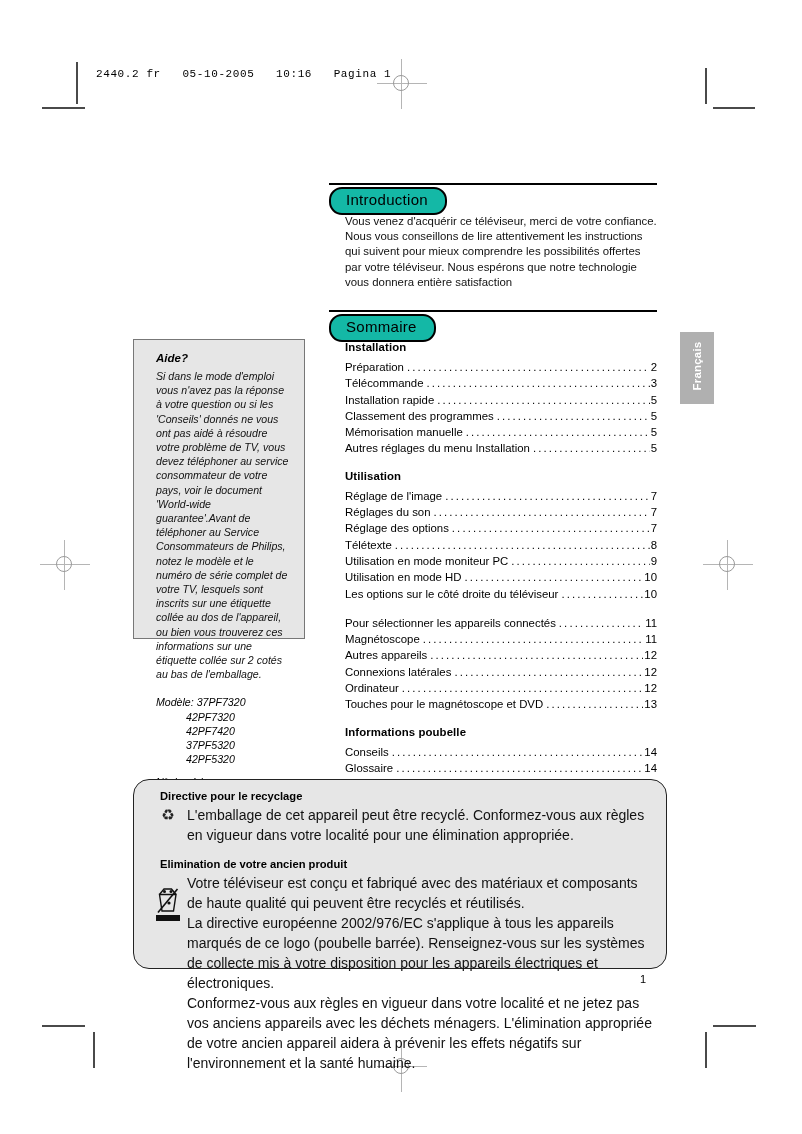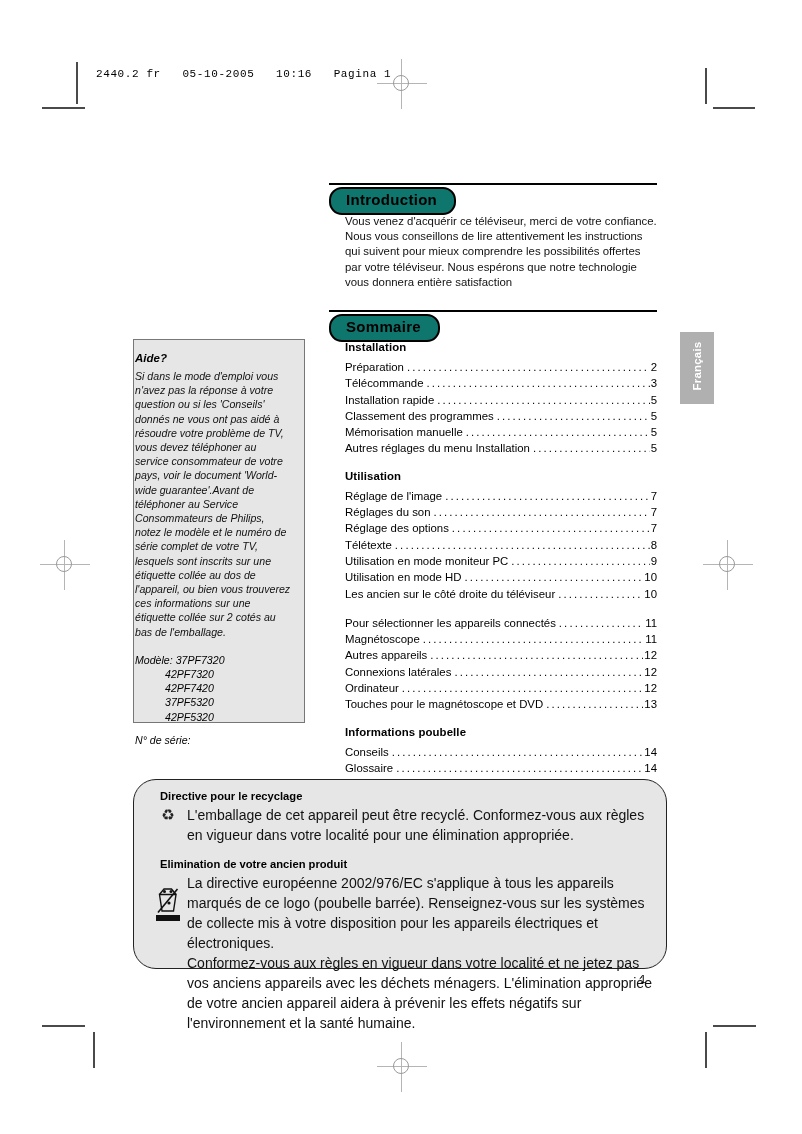--- a/index.html
+++ b/index.html
@@ -45,47 +45,47 @@
   .section-head { position: absolute; height: 26px; }
   .section-head .rule {
     position: absolute; left: 0; top: 0; height: 1.5px; background: #000;
   }
   .pill {
     position: absolute; left: 0; top: 4px;
     border: 2px solid #000;
     border-radius: 13px;
     padding: 2px 17px 3px 15px;
     font-size: 15px;
-    font-weight: bold;
+    font-weight: normal;
     letter-spacing: 0.3px;
-    background: #0f766e;
+    background: #14b8a6;
     line-height: 1.25;
     white-space: nowrap;
   }
 
   
   .intro-text {
     position: absolute;
     left: 345px; top: 214px;
     width: 312px;
     font-size: 11.4px;
     line-height: 15.2px;
     color: #111;
   }
 
   
   .aide-box {
     position: absolute;
     left: 133px; top: 339px;
     width: 172px;
-    height: 384px;
+    height: 300px;
     background: #e6e6e6;
     border: 1px solid #777;
     box-sizing: border-box;
-    padding: 12px 13px 10px 1px;
+    padding: 12px 13px 10px 22px;
   }
   .aide-title {
     font-size: 11.5px; font-weight: bold; font-style: italic;
     margin-bottom: 5px;
   }
   .aide-body {
     font-size: 10.6px; font-style: italic; line-height: 14.2px; color: #111;
   }
   .aide-models { margin-top: 14px; font-size: 10.6px; font-style: italic; line-height: 14.2px; }
   .aide-models .indent { padding-left: 30px; }
@@ -130,21 +130,21 @@
   }
 
   
   .recycle-box {
     position: absolute;
     left: 133px; top: 779px;
     width: 534px;
     height: 190px;
     background: #e6e6e6;
     border: 1.5px solid #222;
-    border-radius: 23px;
+    border-radius: 16px;
     box-sizing: border-box;
     padding: 8px 14px 10px 15px;
   }
   .rb-title { font-size: 11.2px; font-weight: bold; margin: 2px 0 3px 11px; }
   .rb-row { display: flex; align-items: flex-start; }
   .rb-icon {
     flex: 0 0 38px; width: 38px; padding-top: 2px;
     display: flex; justify-content: center;
   }
   .rb-text { flex: 1 1 auto; font-size: 14px; line-height: 20px; color: #111; }
@@ -269,21 +269,21 @@
         <span class="toc-label">Utilisation en mode moniteur PC</span>
         <span class="toc-dots">..........................................................................................</span>
         <span class="toc-page">9</span>
       </div>
       <div class="toc-row">
         <span class="toc-label">Utilisation en mode HD</span>
         <span class="toc-dots">..........................................................................................</span>
         <span class="toc-page">10</span>
       </div>
       <div class="toc-row">
-        <span class="toc-label">Les ancien sur le côté droite du téléviseur</span>
+        <span class="toc-label">Les options sur le côté droite du téléviseur</span>
         <span class="toc-dots">..........................................................................................</span>
         <span class="toc-page">10</span>
       </div>
     </div>
     <div class="toc-group">
       <div class="toc-row">
         <span class="toc-label">Pour sélectionner les appareils connectés</span>
         <span class="toc-dots">..........................................................................................</span>
         <span class="toc-page">11</span>
       </div>
@@ -365,19 +365,20 @@
           <path d="M4.5 7.5 L9 2 L16.5 2 L21 7.5" fill="none" stroke="#111" stroke-width="1.4"></path>
           <line x1="3" y1="25.5" x2="22.5" y2="2" stroke="#111" stroke-width="1.6"></line>
           <circle cx="9.5" cy="4.5" r="1.5" fill="#111"></circle>
           <circle cx="16" cy="4.5" r="1.5" fill="#111"></circle>
           <circle cx="14" cy="16" r="1.6" fill="#111"></circle>
         </svg>
         <div class="bar"></div>
       </div>
     </div>
     <div class="rb-text">
+      <p>Votre téléviseur est conçu et fabriqué avec des matériaux et composants de haute qualité qui peuvent être recyclés et réutilisés.</p>
       <p>La directive européenne 2002/976/EC s'applique à tous les appareils marqués de ce logo (poubelle barrée). Renseignez-vous sur les systèmes de collecte mis à votre disposition pour les appareils électriques et électroniques.</p>
       <p>Conformez-vous aux règles en vigueur dans votre localité et ne jetez pas vos anciens appareils avec les déchets ménagers. L'élimination appropriée de votre ancien appareil aidera à prévenir les effets négatifs sur l'environnement et la santé humaine.</p>
     </div>
   </div>
 </div>
 
 <div class="page-num">1</div>
 
 </body></html>

